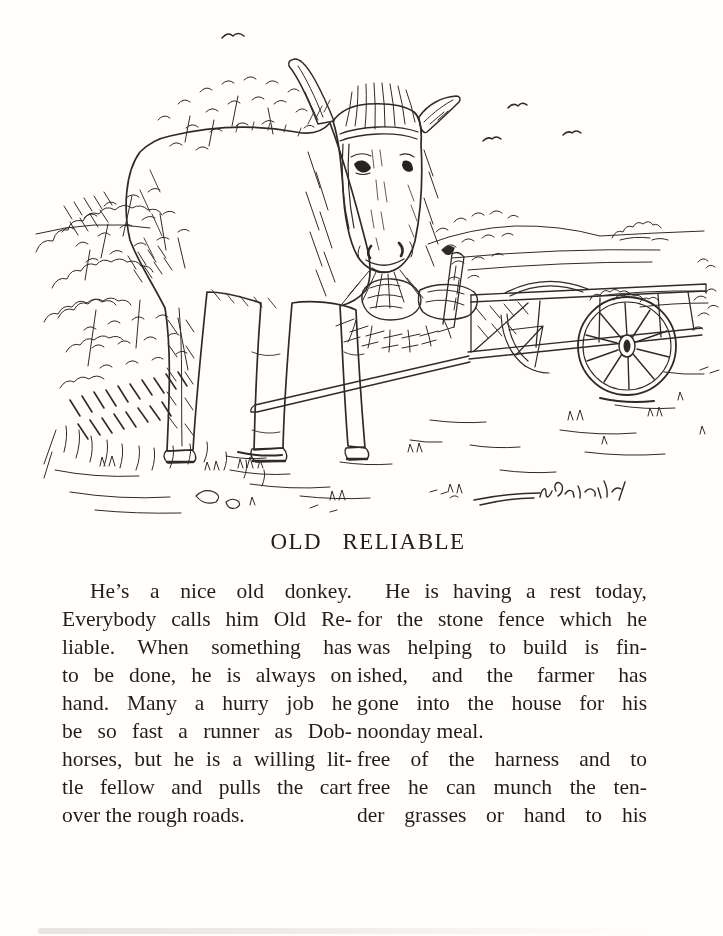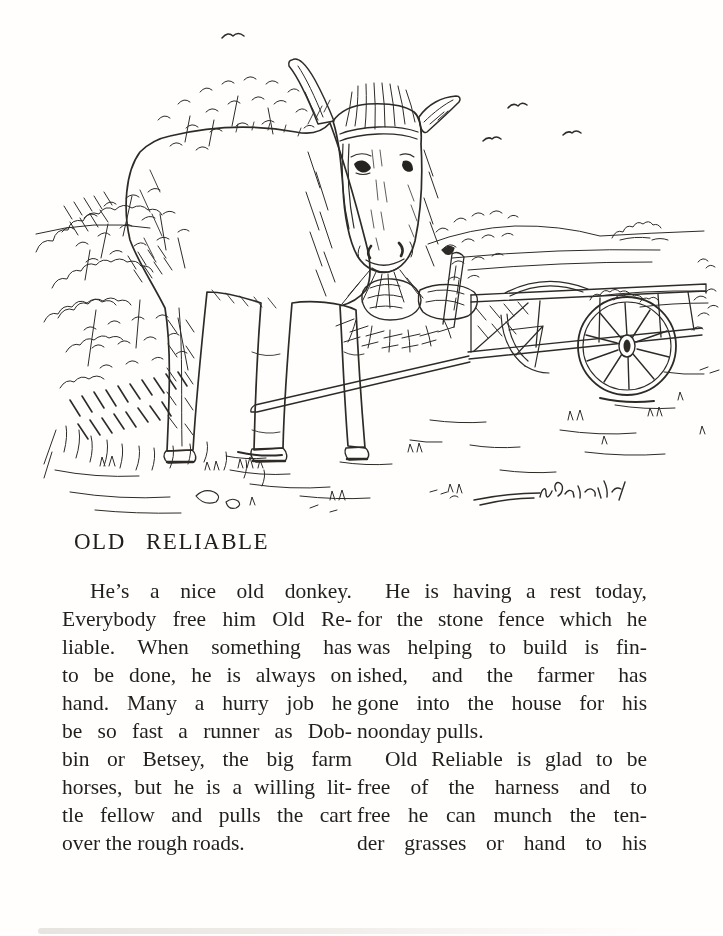--- a/index.html
+++ b/index.html
@@ -1,19 +1,19 @@
 <!DOCTYPE html>
 <html><head>
 <meta charset="utf-8">
 <style>
   html,body{margin:0;padding:0;background:#ffffff;}
   body{width:723px;height:936px;font-family:"Liberation Serif","DejaVu Serif",serif;color:#211f1c;}
   .page{position:relative;width:723px;height:936px;background:#fffefd;overflow:hidden;}
   .illustration{position:absolute;top:0;left:0;margin:0;width:723px;height:520px;}
-  .title{position:absolute;top:529px;left:62px;width:600px;margin:0;text-align:left;
+  .title{position:absolute;top:529px;left:62px;width:600px;margin:0;text-align:center;
          font-size:23px;font-weight:normal;letter-spacing:1.5px;word-spacing:13px;text-indent:12px;}
   .columns{position:absolute;top:577px;left:62px;width:600px;display:flex;gap:5px;}
   .col{width:290px;font-size:21.5px;line-height:28px;}
   .line{text-align:justify;text-align-last:justify;}
   .line.first{text-indent:28px;}
   .line.last{text-align-last:left;}
   .page-edge{position:absolute;left:38px;bottom:2px;width:640px;height:6px;border-radius:3px;
              background:linear-gradient(to right,#dddcd5 0%,#e9e8e2 45%,rgba(255,255,255,0) 95%);opacity:.75;}
   svg .ink{stroke:#2e2b27;fill:none;stroke-linecap:round;stroke-linejoin:round;}
 </style>
@@ -217,42 +217,40 @@
       </g>
     </svg>
   </figure>
 
   <h1 class="title">OLD RELIABLE</h1>
 
   <div class="columns">
     <div class="col">
       <div class="para">
           <div class="line first">He’s a nice old donkey.</div>
-          <div class="line">Everybody free him Old Re-</div>
+          <div class="line">Everybody calls him Old Re-</div>
           <div class="line">liable.  When something has</div>
           <div class="line">to be done, he is always on</div>
           <div class="line">hand.  Many a hurry job he</div>
           <div class="line">be so fast a runner as Dob-</div>
-          <div class="line">bin or Betsey, the big farm</div>
           <div class="line">horses, but he is a willing lit-</div>
           <div class="line">tle fellow and pulls the cart</div>
           <div class="line last">over the rough roads.</div>
         </div>
     </div>
     <div class="col">
       <div class="para">
           <div class="line first">He is having a rest today,</div>
           <div class="line">for the stone fence which he</div>
           <div class="line">was helping to build is fin-</div>
           <div class="line">ished, and the farmer has</div>
           <div class="line">gone into the house for his</div>
-          <div class="line last">noonday pulls.</div>
+          <div class="line last">noonday meal.</div>
         </div>
       <div class="para">
-          <div class="line first">Old Reliable is glad to be</div>
           <div class="line">free of the harness and to</div>
           <div class="line">free he can munch the ten-</div>
           <div class="line">der grasses or hand to his</div>
         </div>
     </div>
   </div>
 
   <div class="page-edge"></div>
 </div>
 

